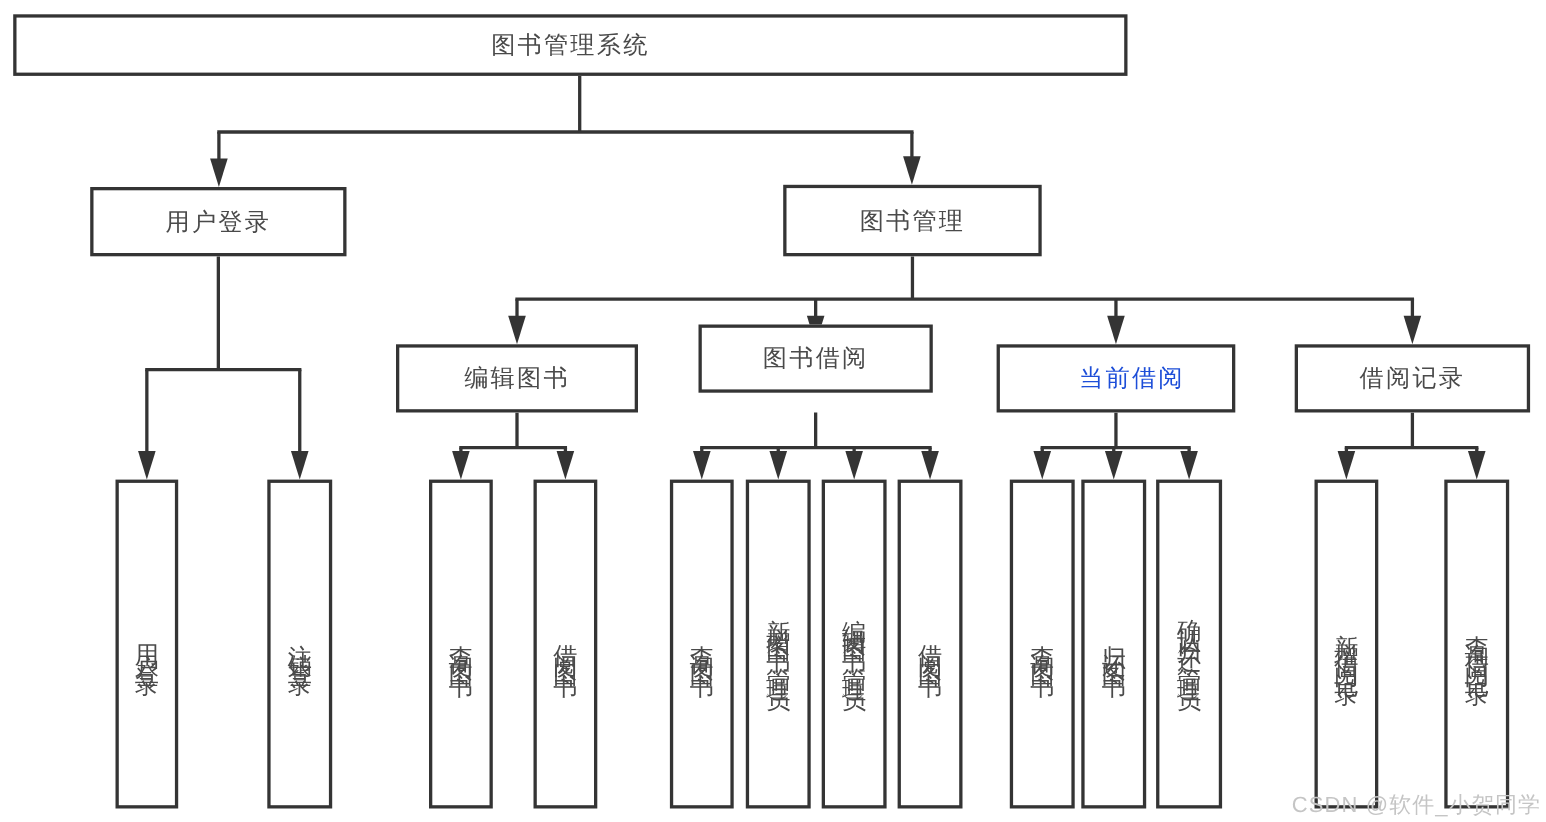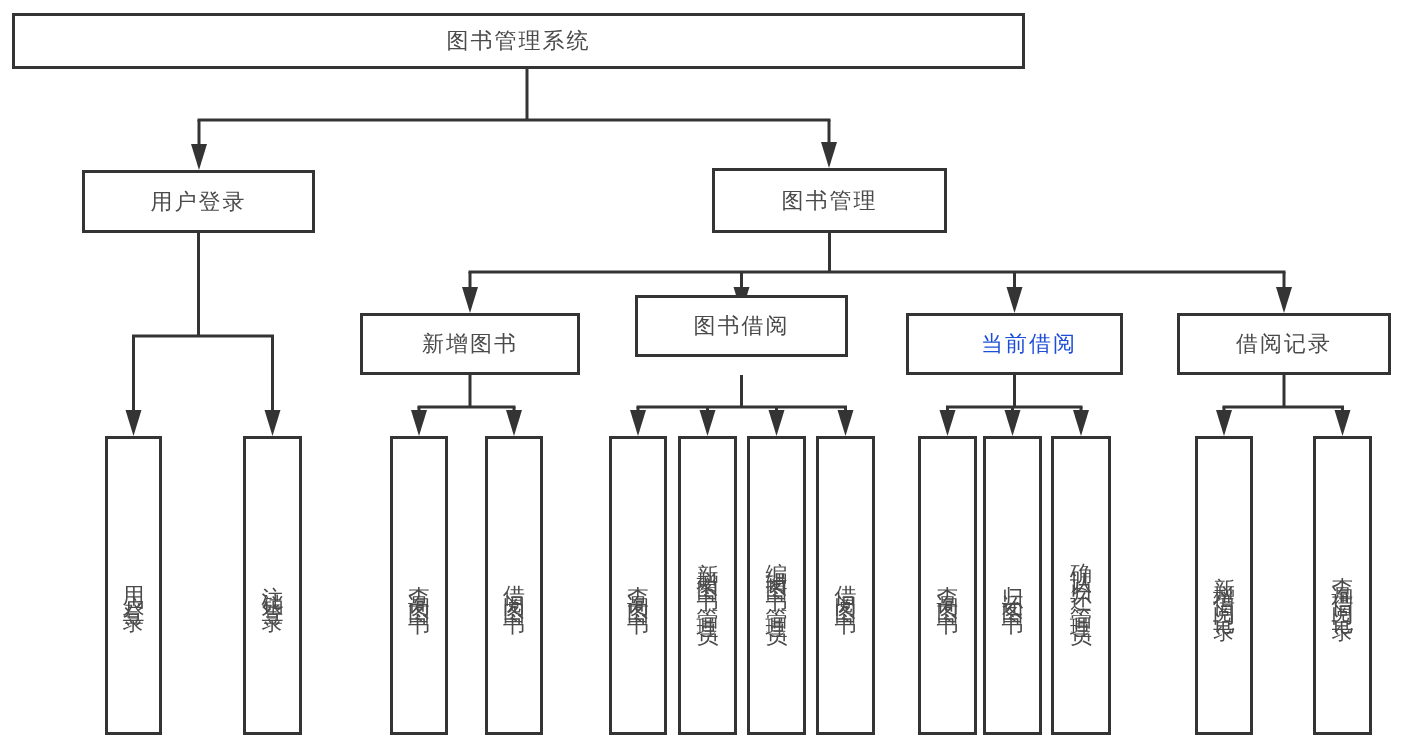--- a/index.html
+++ b/index.html
@@ -116,21 +116,21 @@
       <div class="box" style="left: 12px; top: 13px; width: 1013px; height: 56px; border-color: rgb(52, 52, 52);">
         <span class="lbl" style="color: rgb(74, 74, 74);">图书管理系统</span>
       </div>
       <div class="box" style="left: 82px; top: 170px; width: 233px; height: 63px; border-color: rgb(52, 52, 52);">
         <span class="lbl" style="color: rgb(74, 74, 74);">用户登录</span>
       </div>
       <div class="box" style="left: 712px; top: 168px; width: 235px; height: 65px; border-color: rgb(52, 52, 52);">
         <span class="lbl" style="color: rgb(74, 74, 74); text-align: right;">图书管理</span>
       </div>
       <div class="box" style="left: 360px; top: 313px; width: 220px; height: 62px; border-color: rgb(52, 52, 52);">
-        <span class="lbl" style="color: rgb(74, 74, 74);">新增图书</span>
+        <span class="lbl" style="color: rgb(74, 74, 74);">编辑图书</span>
       </div>
       <div class="box" style="left: 635px; top: 295px; width: 213px; height: 62px; border-color: rgb(52, 52, 52);">
         <span class="lbl" style="color: rgb(74, 74, 74);">图书借阅</span>
       </div>
       <div class="box" style="left: 906px; top: 313px; width: 217px; height: 62px; border-color: rgb(52, 52, 52);">
         <span class="lbl" style="color: #1d4ed8; margin-left: 29px;">当前借阅</span>
       </div>
       <div class="box" style="left: 1177px; top: 313px; width: 214px; height: 62px; border-color: rgb(52, 52, 52);">
         <span class="lbl" style="color: rgb(74, 74, 74);">借阅记录</span>
       </div>
@@ -167,13 +167,14 @@
       <div class="box v" style="left: 1051px; top: 436px; width: 60px; height: 299px; border-color: rgb(52, 52, 52);">
         <span class="lbl" style="color: rgb(74, 74, 74);">确认归还（管理员）</span>
       </div>
       <div class="box v" style="left: 1195px; top: 436px; width: 58px; height: 299px; border-color: rgb(52, 52, 52);">
         <span class="lbl" style="color: rgb(74, 74, 74);">新增借阅记录</span>
       </div>
       <div class="box v" style="left: 1313px; top: 436px; width: 59px; height: 299px; border-color: rgb(52, 52, 52);">
         <span class="lbl" style="color: rgb(74, 74, 74);">查询借阅记录</span>
       </div>
     </div>
+  <div id="watermark" style="color: rgb(197, 197, 197);">CSDN @软件_小贺同学</div>
 </div>
 
 </body></html>

